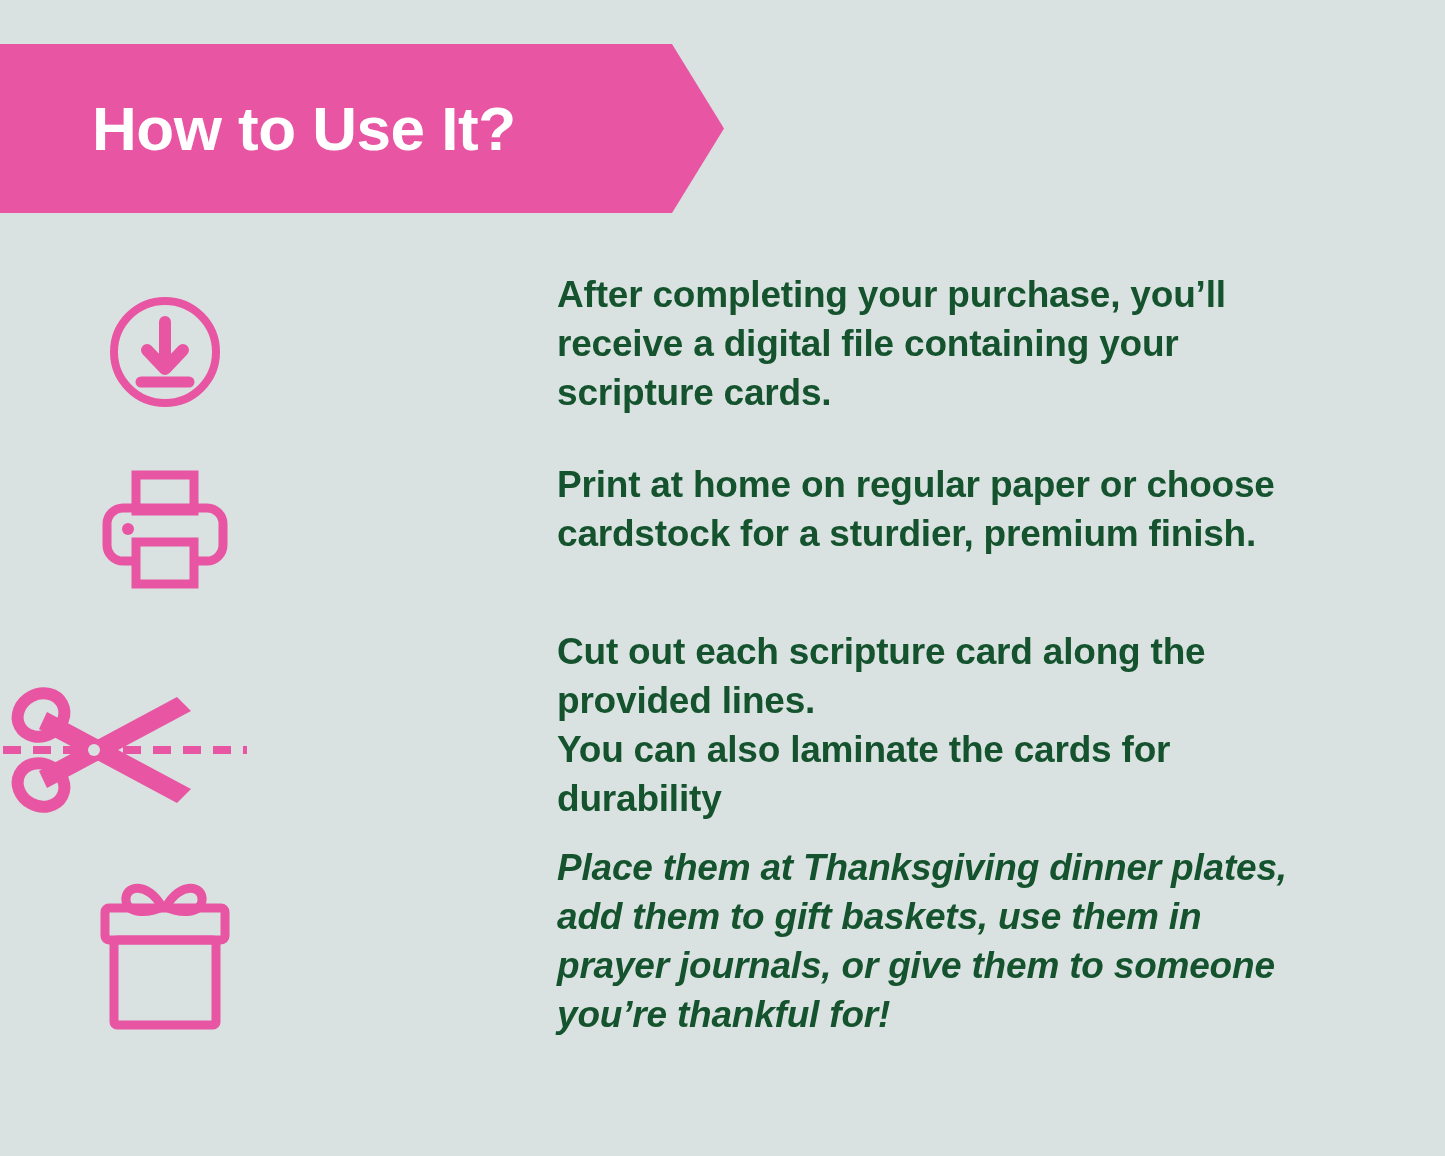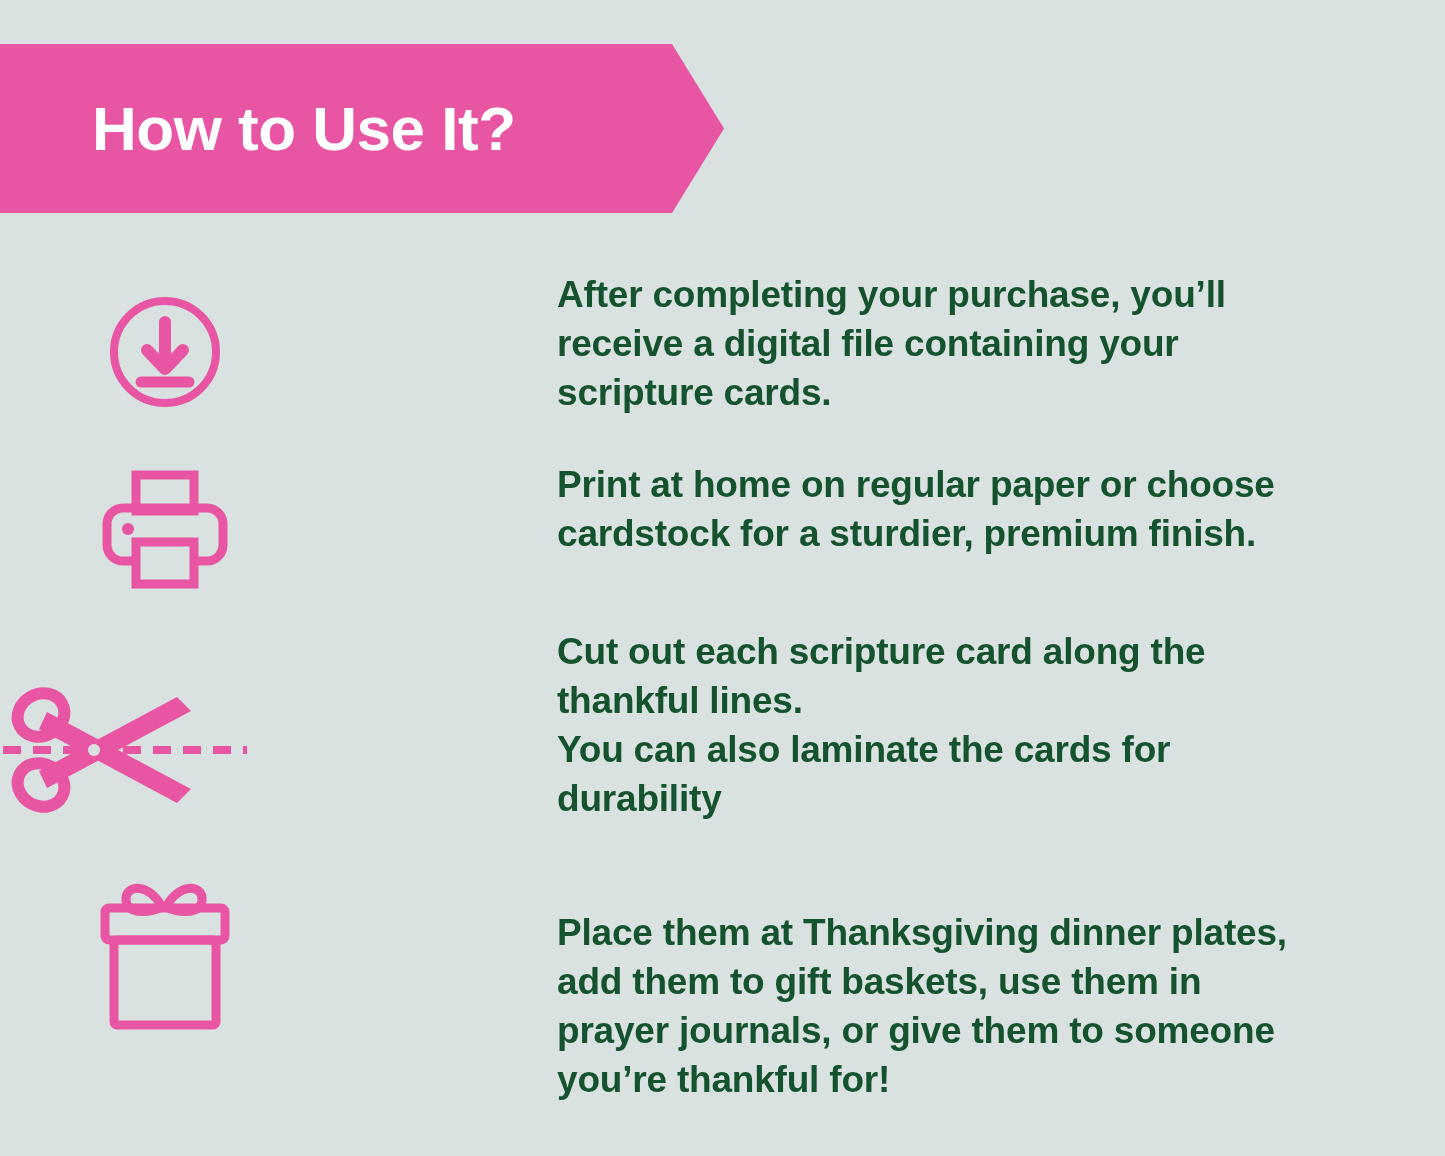--- a/index.html
+++ b/index.html
@@ -81,21 +81,21 @@
   #step-1 .step-icon { left: 0;  top: 22px; }
   #step-1 .step-text { top: 0px; }
 
   #step-2 .step-icon { left: 0;  top: 197px; }
   #step-2 .step-text { top: 190px; }
 
   #step-3 .step-icon { left: -40px; top: 415px; }
   #step-3 .step-text { top: 357px; }
 
   #step-4 .step-icon { left: 0;  top: 605px; }
-  #step-4 .step-text { top: 638px; }
+  #step-4 .step-text { top: 573px; font-style: italic; }
 
   .icon-svg { display: block; }
 </style>
 </head>
 <body>
 
 <div id="banner">
   <div id="banner-shape"></div>
   <div id="banner-title">How to Use It?</div>
 </div>
@@ -140,21 +140,21 @@
 
         <path d="M44 86 L182 12 L196 26 L52 103 Z" fill="#e855a3"></path>
 
         <ellipse cx="46" cy="30" rx="24" ry="21" transform="rotate(-28 46 30)" fill="none" stroke="#e855a3" stroke-width="12"></ellipse>
 
         <ellipse cx="46" cy="100" rx="24" ry="21" transform="rotate(28 46 100)" fill="none" stroke="#e855a3" stroke-width="12"></ellipse>
 
         <circle cx="99" cy="65" r="6" fill="#d9e2e0"></circle>
       </svg>
     </div>
-    <div class="step-text">Cut out each scripture card along the thankful lines.
+    <div class="step-text">Cut out each scripture card along the provided lines.
  You can also laminate the cards for durability</div>
   </div>
 
   <div class="step" id="step-4">
     <div class="step-icon">
       <svg class="icon-svg" width="130" height="155" viewBox="0 0 130 155" aria-hidden="true">
 
         <path d="M62 32 C48 6, 24 10, 26 26 C28 40, 50 38, 62 32 Z" fill="none" stroke="#e855a3" stroke-width="9" stroke-linejoin="round"></path>
 
         <path d="M66 32 C80 6, 104 10, 102 26 C100 40, 78 38, 66 32 Z" fill="none" stroke="#e855a3" stroke-width="9" stroke-linejoin="round"></path>

